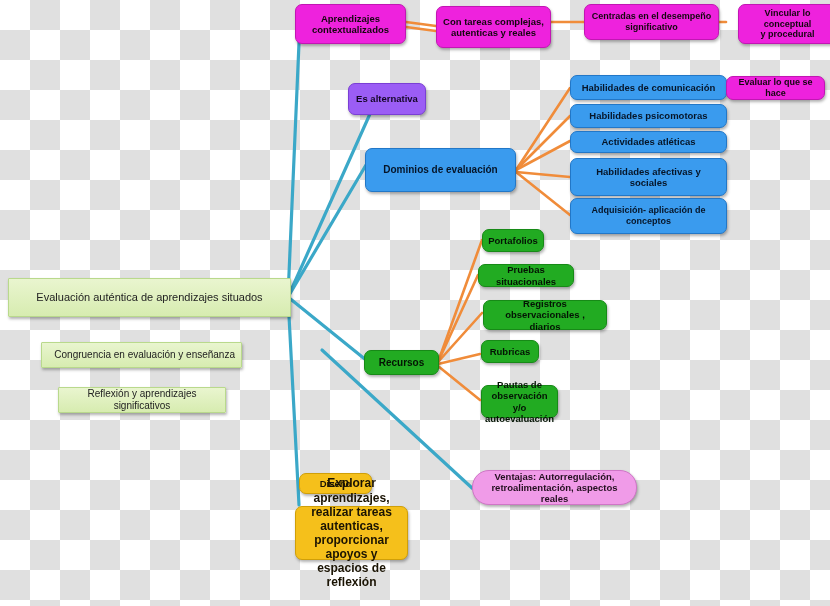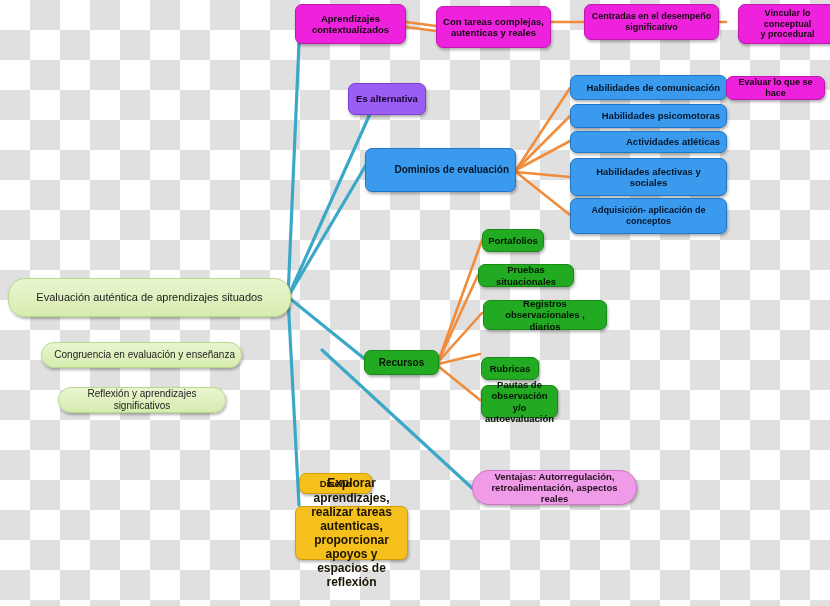--- a/index.html
+++ b/index.html
@@ -46,21 +46,21 @@
     white-space: pre-line;
     z-index: 5;
   }
   .node.root {
     font-weight: normal;
     color: #222;
   }
   .n-green-soft {
     background: linear-gradient(#e9f5cf, #d7ecb0);
     border-color: #b9d98c;
-    border-radius: 17px;
+    border-radius: 1px;
   }
   .n-magenta {
     background: #ee22dd;
     border-color: #c216b3;
     color: #14060f;
   }
   .n-pink {
     background: #f09be8;
     border-color: #cf76c6;
     color: #241020;
@@ -68,21 +68,20 @@
   }
   .n-purple {
     background: #9b5df5;
     border-color: #7a3fd4;
     color: #140626;
   }
   .n-blue {
     background: #3a9bee;
     border-color: #2277c7;
     color: #061528;
-    justify-content: flex-end;
   }
   .n-green {
     background: #22ab22;
     border-color: #178a17;
     color: #041404;
   }
   .n-gold {
     background: #f5c01b;
     border-color: #d09f08;
     color: #1a1303;
@@ -204,21 +203,21 @@
 
   <div class="node n-green" style="left:478px; top:264px; width:96px; height:23px; font-size:9.5px;">
     <span>Pruebas situacionales</span>
   </div>
 
   <div class="node n-green" style="left:483px; top:300px; width:124px; height:30px; font-size:9.5px;">
     <span>Registros observacionales ,
 diarios</span>
   </div>
 
-  <div class="node n-green" style="left:481px; top:357px; width:58px; height:23px; font-size:9.5px;">
+  <div class="node n-green" style="left:481px; top:340px; width:58px; height:23px; font-size:9.5px;">
     <span>Rubricas</span>
   </div>
 
   <div class="node n-green" style="left:481px; top:385px; width:77px; height:33px; font-size:9.5px;">
     <span>Pautas de observación
 y/o autoevaluación</span>
   </div>
 
   <div class="node n-pink" style="left:472px; top:470px; width:165px; height:35px; font-size:9.5px;">
     <span>Ventajas: Autorregulación,

